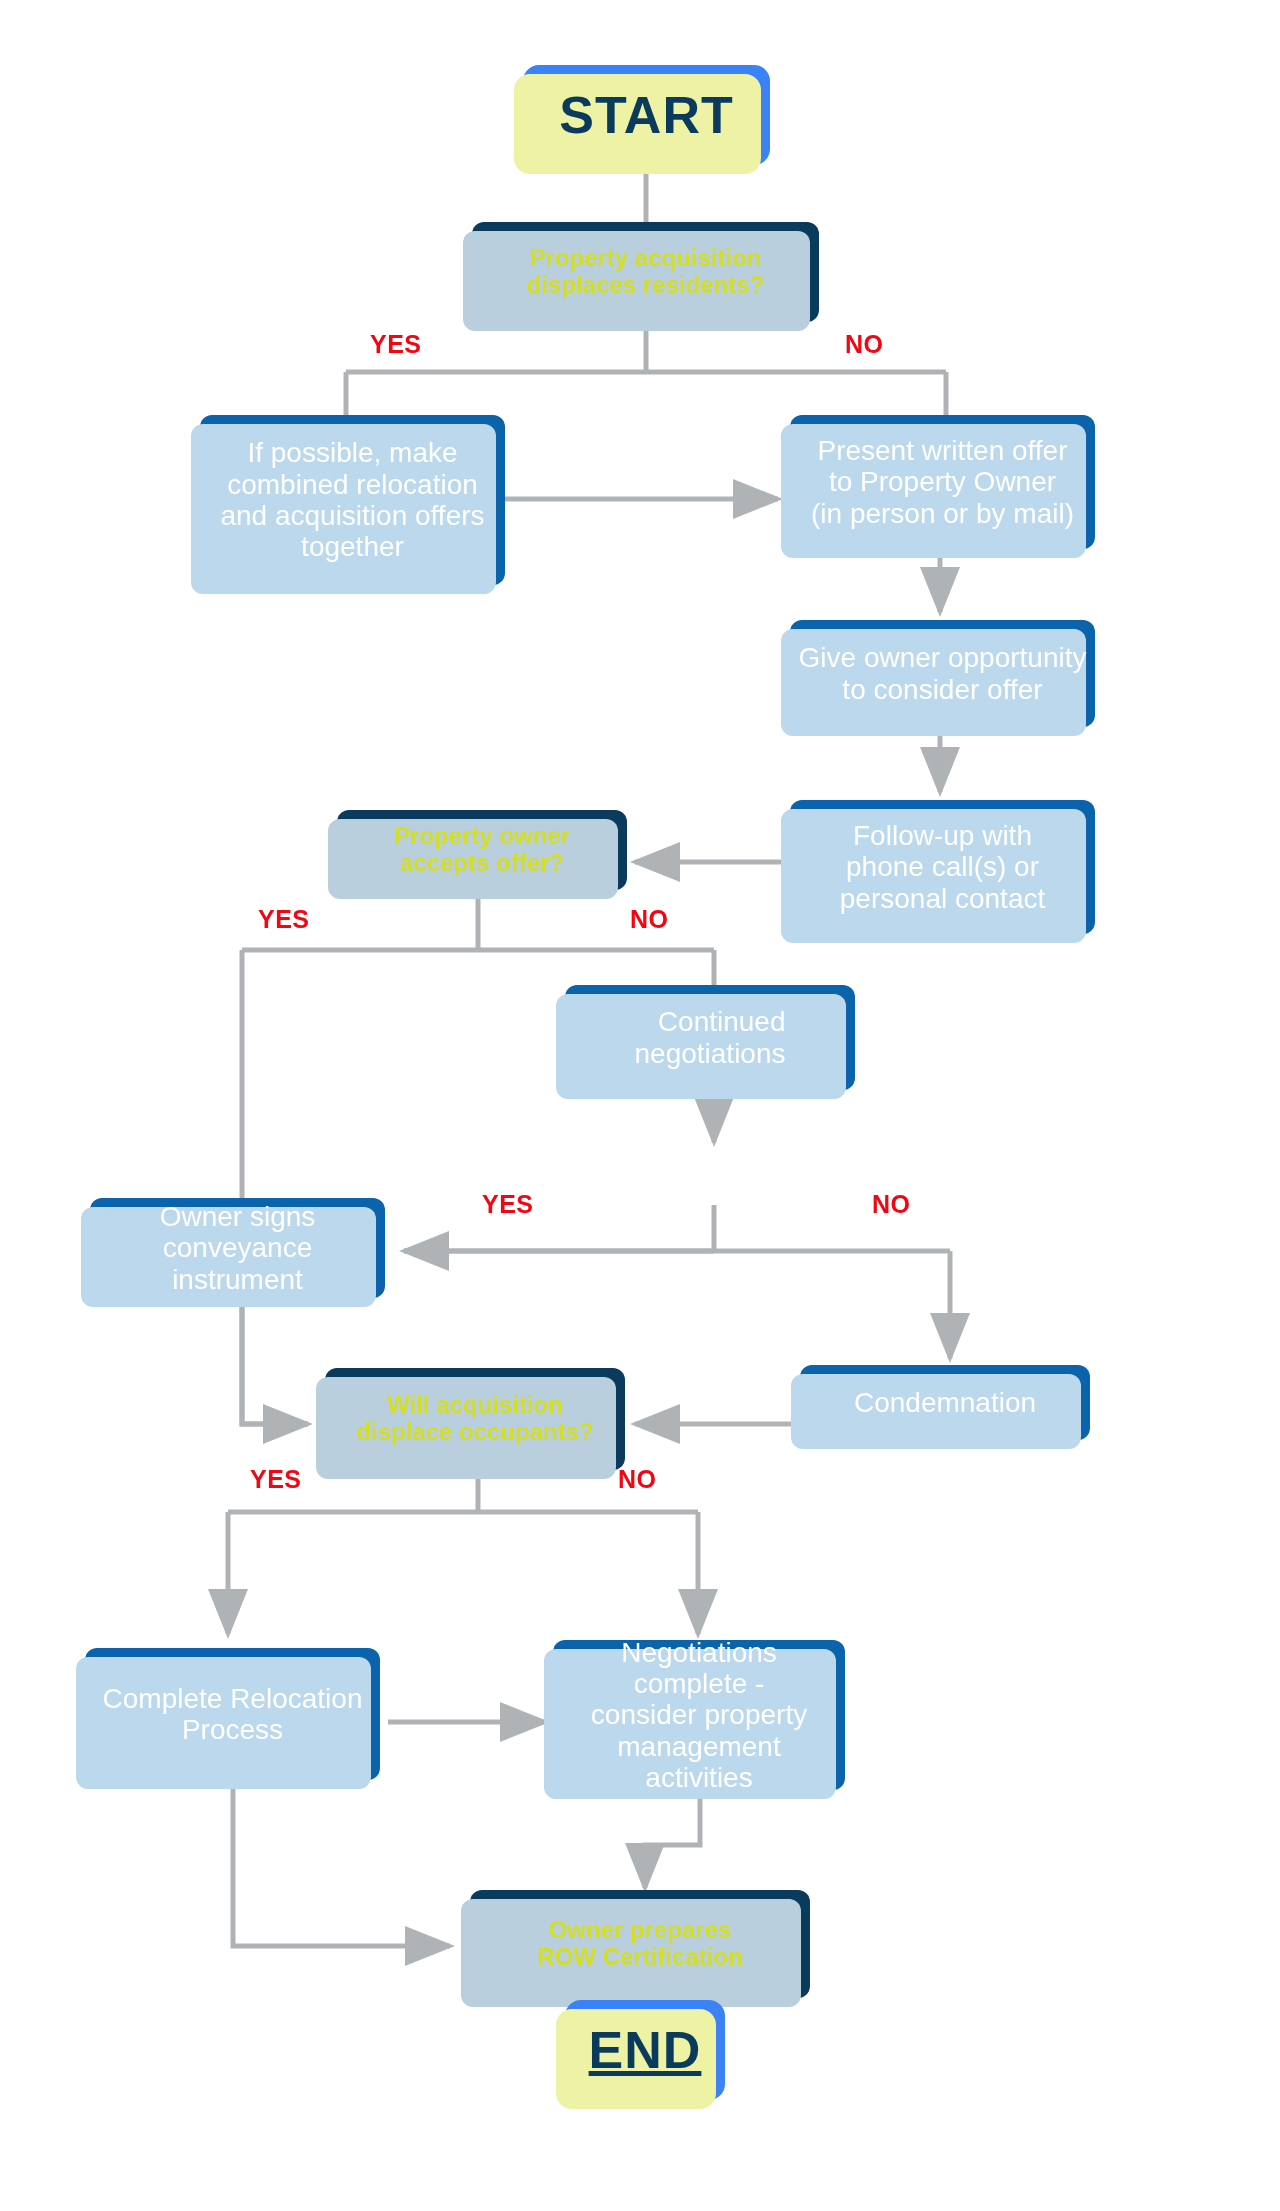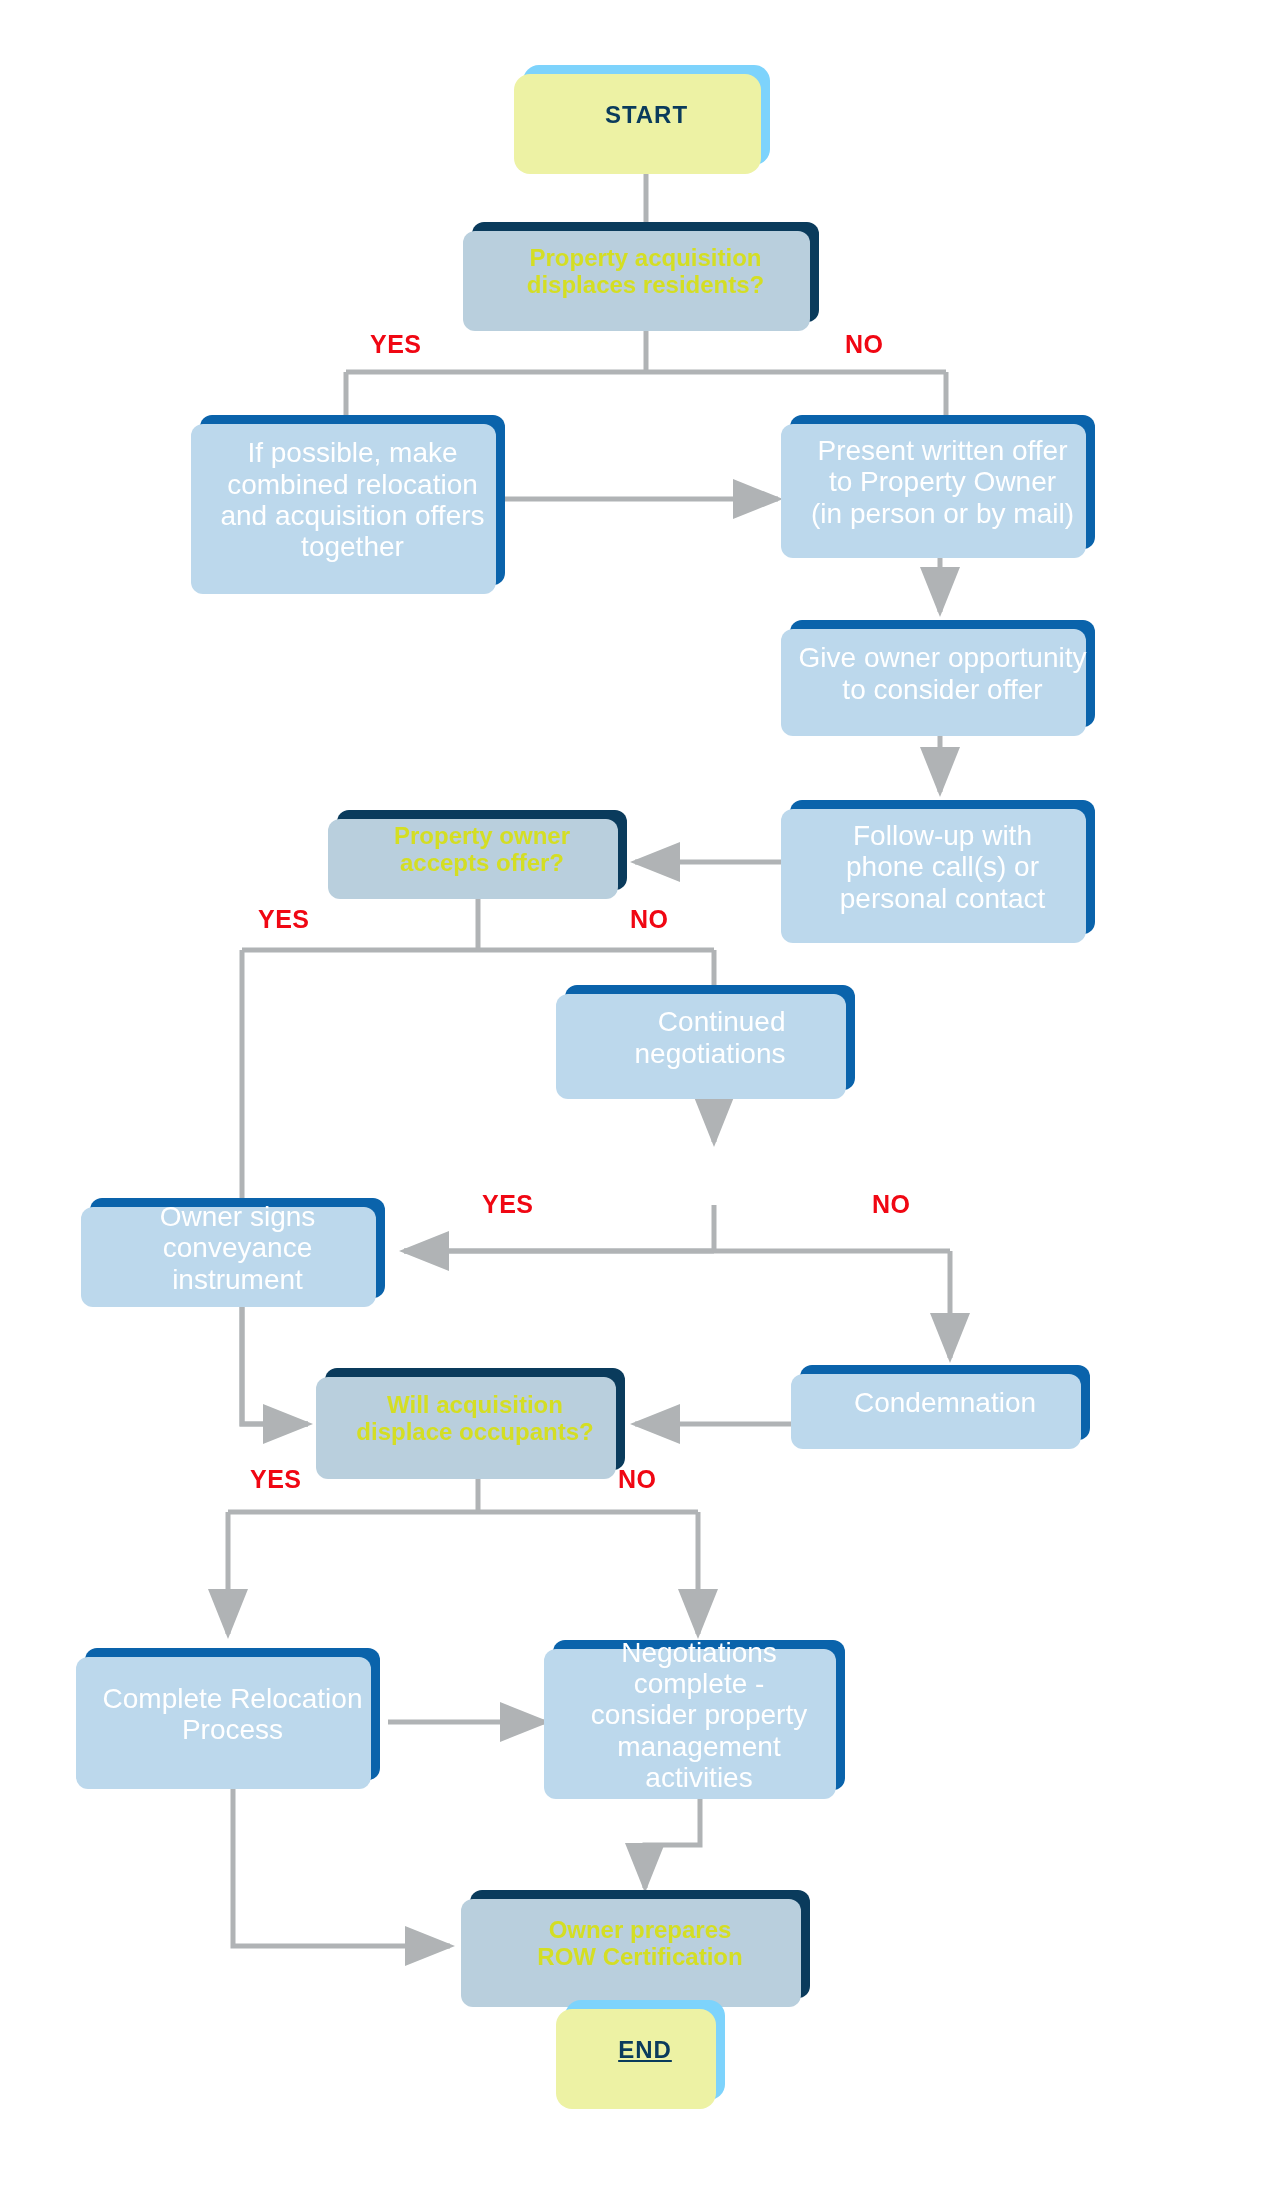--- a/index.html
+++ b/index.html
@@ -44,24 +44,24 @@
     content: "";
     position: absolute;
     left: -9px;
     top: 9px;
     width: 100%;
     height: 100%;
     border-radius: 12px;
     z-index: -1;
   }
   .node.terminal {
-    background: #7dd3fc;
+    background: #3b82f6;
     color: #0a3b5c;
     font-weight: bold;
-    font-size: 24px;
+    font-size: 52px;
     letter-spacing: 1px;
     border-radius: 16px;
   }
   .node.terminal::before {
     background: #edf2a4;
     border-radius: 16px;
   }
   .node.decision {
     background: #0a3b5c;
     color: #d4de23;

